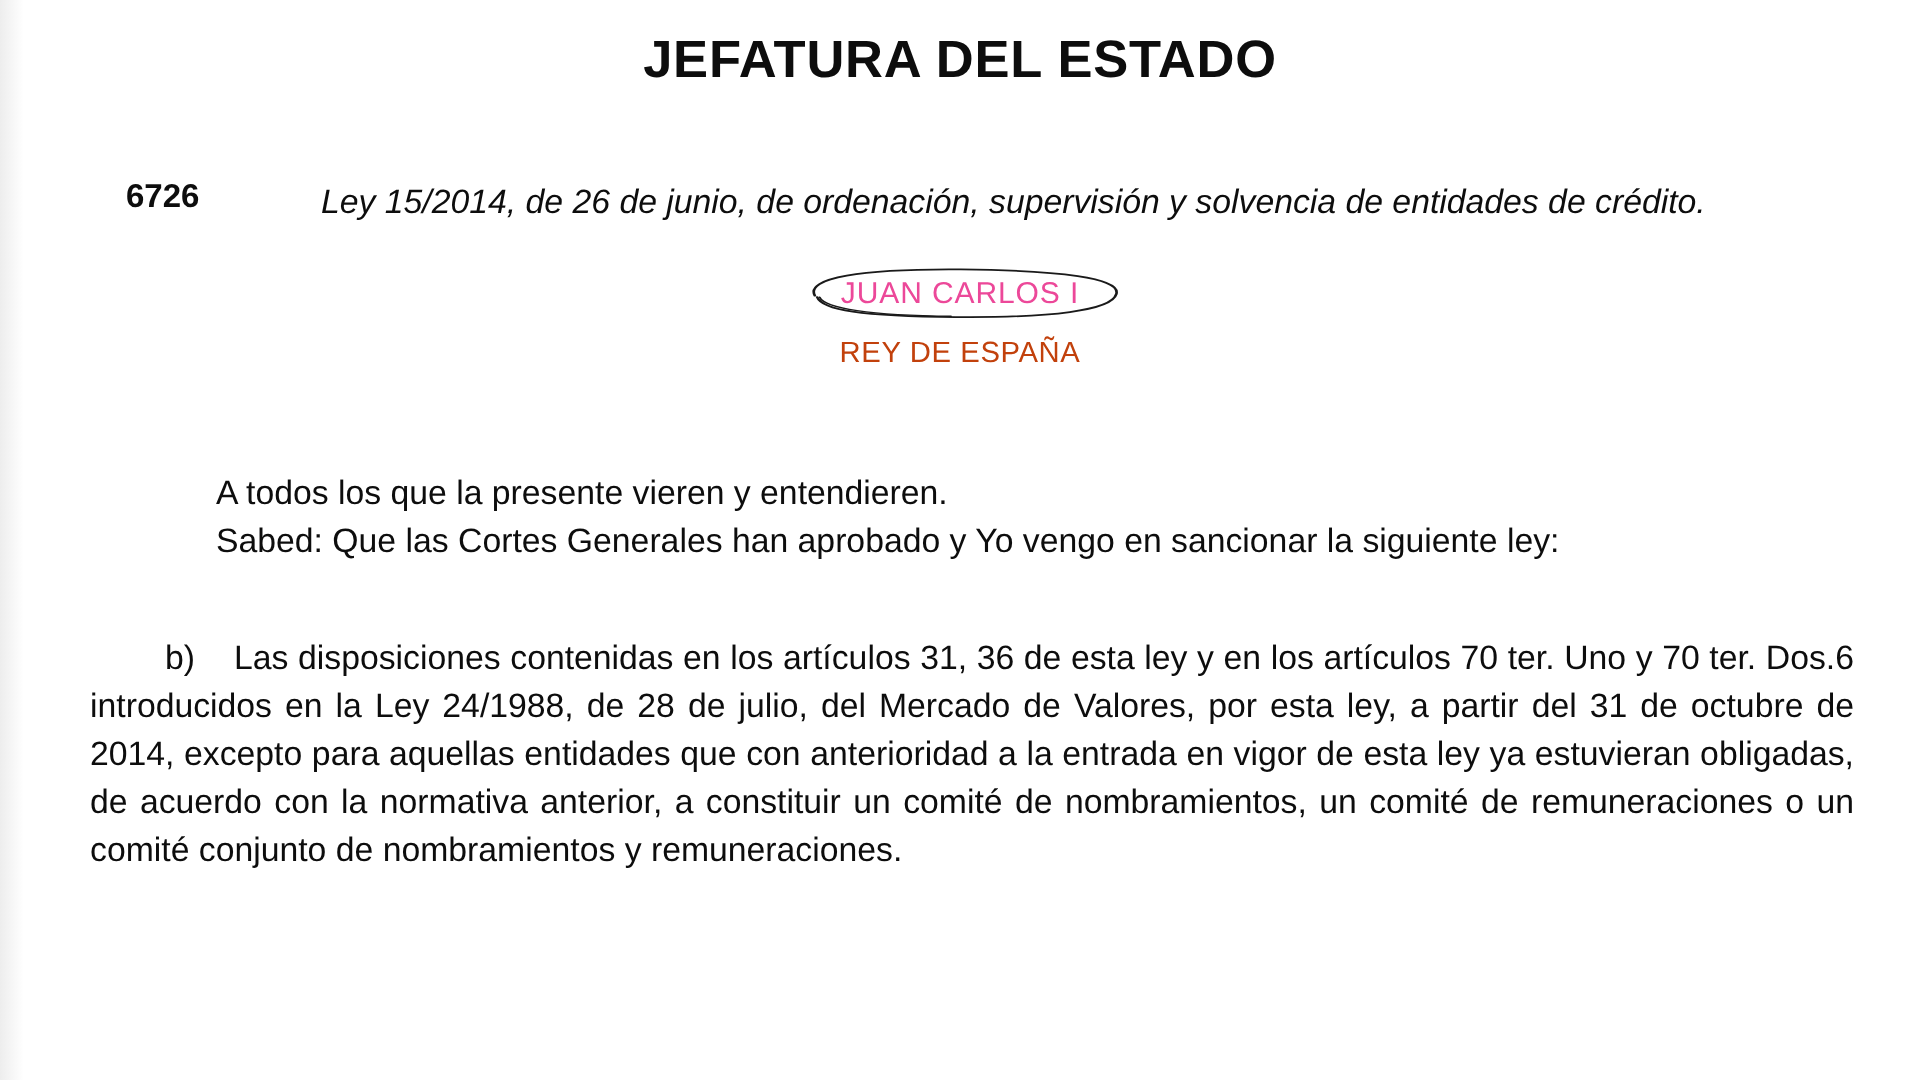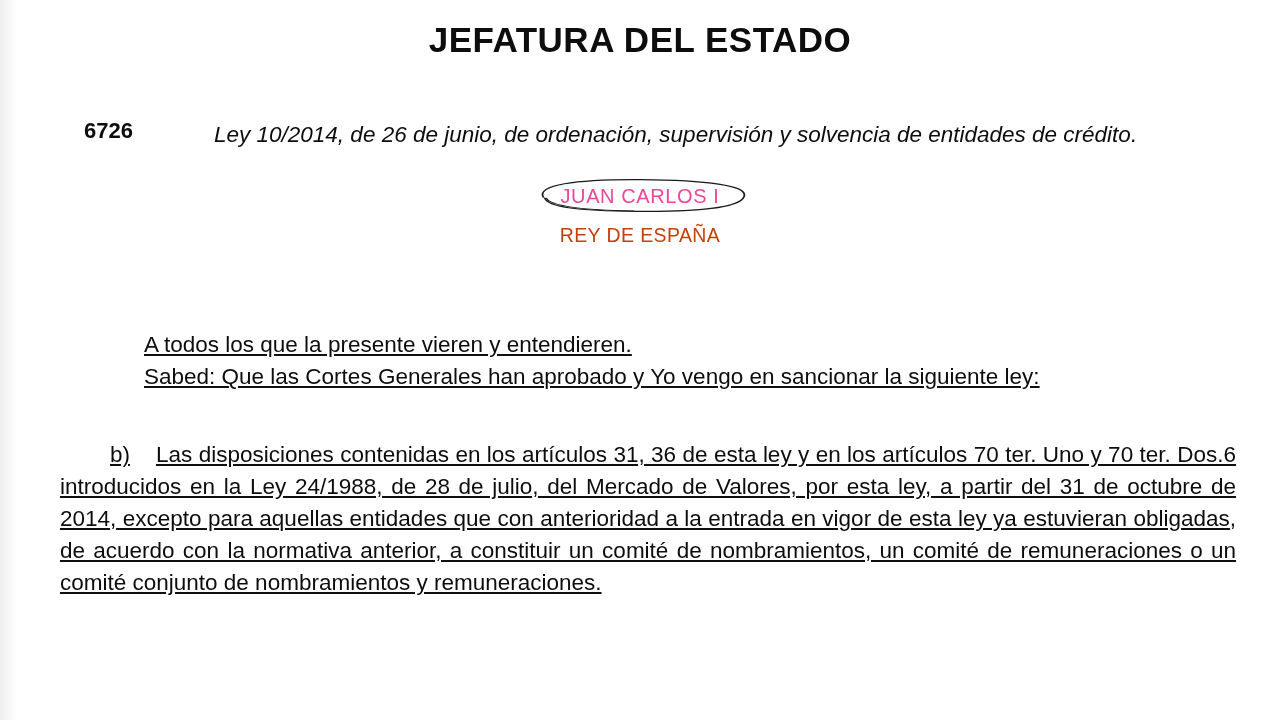--- a/index.html
+++ b/index.html
@@ -91,22 +91,21 @@
     margin-top: 10px;
     font-size: 19.5px;
     letter-spacing: 0.4px;
     color: #c2410c;
   }
 
   
   .body-wrap {
     padding-left: 60px;
     padding-right: 44px;
-    margin-top: 34px;
-    text-decoration: underline;
+    margin-top: 18px;
   }
   .para {
     font-size: 22.5px;
     line-height: 1.42;
     color: #0d0d0d;
     text-align: justify;
     margin: 0;
   }
   .para.indent {
     text-indent: 84px;
@@ -141,21 +140,21 @@
 <body>
 
 <div class="page">
 
   <div class="edge-smudge"></div>
 
   <div class="doc-header">JEFATURA DEL ESTADO</div>
 
   <div class="law-block">
     <div class="law-number">6726</div>
-    <div class="law-title">Ley 10/2014, de 26 de junio, de ordenación, supervisión y solvencia de entidades de crédito.</div>
+    <div class="law-title">Ley 15/2014, de 26 de junio, de ordenación, supervisión y solvencia de entidades de crédito.</div>
   </div>
 
   <div class="king-wrap">
     <div class="king-name-holder">
       <svg class="ellipse" viewBox="0 0 280 70" preserveAspectRatio="none">
         <path d="M20,38 C12,16 58,4 140,5 C222,6 272,16 268,36 C264,57 214,66 136,65 C58,64 26,56 22,40" fill="none" stroke="#1a1a1a" stroke-width="2.2" stroke-linecap="round"></path>
         <path d="M24,40 C28,54 66,63 132,64" fill="none" stroke="#1a1a1a" stroke-width="1.6" stroke-linecap="round"></path>
       </svg>
       <span class="king-name">JUAN CARLOS I</span>
     </div>

